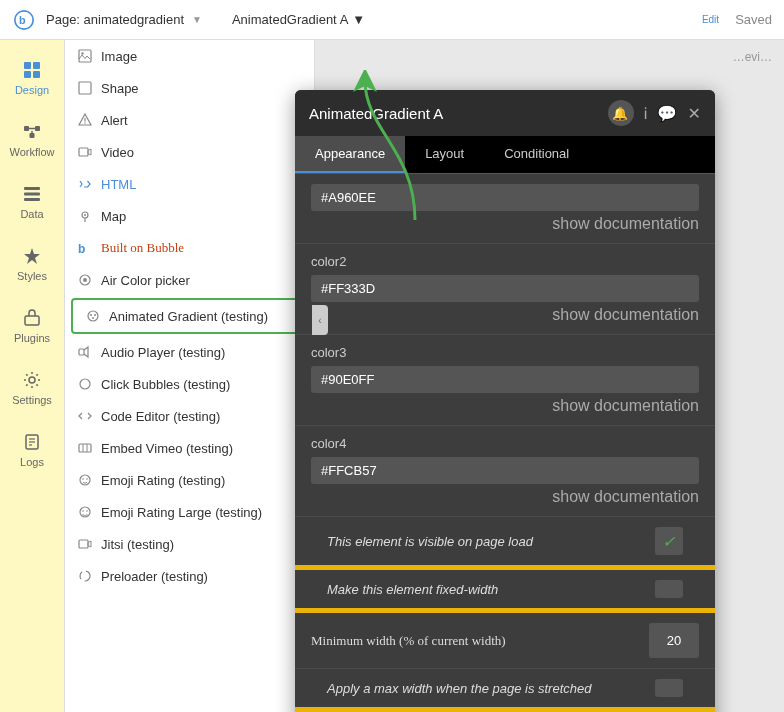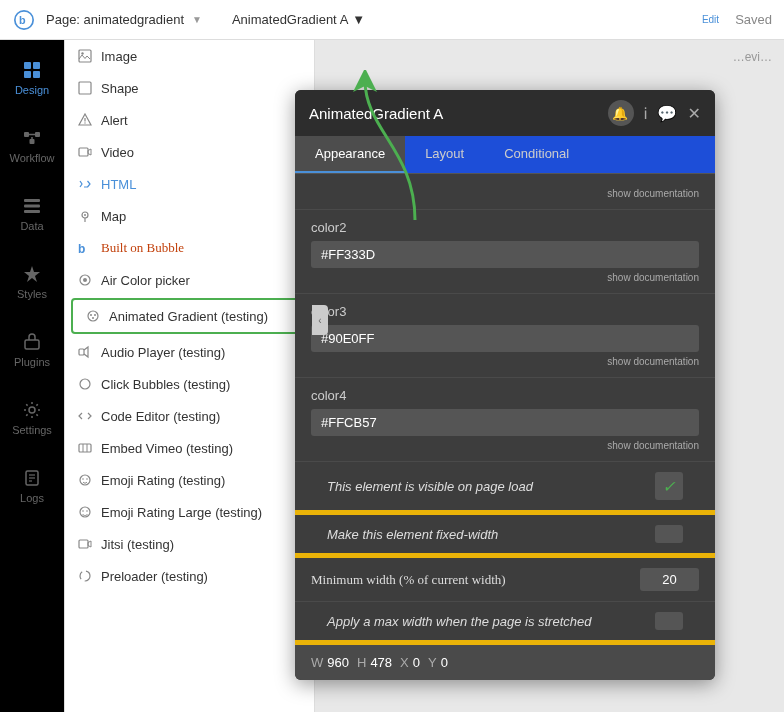--- a/index.html
+++ b/index.html
@@ -24,22 +24,22 @@
     }
     .top-bar-actions { margin-left: auto; display: flex; align-items: center; gap: 16px; }
     .edit-btn { color: #4a90d9; font-weight: 500; font-size: 10px; cursor: pointer; }
     .saved-text { color: #888; font-size: 13px; }
 
     
     .main-layout { display: flex; height: calc(712px - 40px); }
 
     
     .sidebar-icons {
-      width: 65px; background: #000000; border-right: 1px solid #ddd;
-      display: flex; flex-direction: column; align-items: center; padding-top: 10px; gap: 12px;
+      width: 65px; background: #fef9c3; border-right: 1px solid #ddd;
+      display: flex; flex-direction: column; align-items: center; padding-top: 10px; gap: 6px;
     }
     .sidebar-icon-item {
       display: flex; flex-direction: column; align-items: center;
       padding: 10px 0; width: 100%; cursor: pointer; color: #666; font-size: 11px; gap: 4px;
     }
     .sidebar-icon-item.active { color: #4a90d9; }
     .sidebar-icon-item svg { width: 20px; height: 20px; }
     .sidebar-icon-item .label { font-size: 11px; }
 
     
@@ -78,61 +78,61 @@
     .modal-header .title { flex: 1; }
     .modal-header-icons { display: flex; gap: 10px; align-items: center; }
     .modal-header-icon { color: #aaa; cursor: pointer; font-size: 16px; }
     .modal-header-icon.bell {
       background: #555; border-radius: 50%; width: 26px; height: 26px;
       display: flex; align-items: center; justify-content: center; font-size: 13px;
     }
 
     
     .modal-tabs {
-      display: flex; background: #1d4ed8; border-bottom: 1px solid #555;
+      display: flex; background: #000000; border-bottom: 1px solid #555;
     }
     .modal-tab {
       padding: 10px 20px; color: #ccc; cursor: pointer; font-size: 13px;
       border-bottom: 2px solid transparent;
     }
     .modal-tab.active {
       color: #fff; border-bottom: 2px solid #4a90d9; background: #4d4d4d;
     }
 
     
     .modal-content { padding: 0; }
     .modal-field {
       padding: 10px 16px; border-bottom: 1px solid #4a4a4a;
     }
     .modal-field-label { color: #ccc; font-size: 13px; margin-bottom: 6px; }
     .modal-field-value {
       background: #555; color: #fff; padding: 6px 10px;
       border-radius: 3px; font-size: 13px; width: 100%;
     }
     .modal-field-link {
-      color: #aaa; font-size: 10px; text-align: right; margin-top: 4px; cursor: pointer;
+      color: #aaa; font-size: 16px; text-align: right; margin-top: 4px; cursor: pointer;
     }
 
     
     .modal-toggle-row {
       display: flex; align-items: center; padding: 10px 32px;
       border-bottom: 5px solid #eab308; color: #ddd; font-size: 13px; font-style: italic;
     }
     .modal-toggle-row .row-label { flex: 1; }
     .toggle-check { width: 28px; height: 28px; background: #555; border-radius: 3px; display: flex; align-items: center; justify-content: center; color: #4caf50; font-size: 16px; }
     .toggle-box { width: 28px; height: 18px; background: #555; border-radius: 3px; }
 
     
     .modal-input-row {
       display: flex; align-items: center; padding: 10px 16px;
       border-bottom: 1px solid #4a4a4a; color: #ddd; font-size: 13px;
     }
     .modal-input-row .row-label { flex: 1; font-family: Liberation Serif, serif; }
     .modal-input-num {
-      background: #555; color: #fff; border: none; width: 59px; padding: 4px 8px;
+      background: #555; color: #fff; border: none; width: 50px; padding: 10px 8px;
       border-radius: 3px; font-size: 13px; text-align: center;
     }
 
     
     .modal-bottom {
       display: flex; align-items: center; padding: 10px 16px;
       background: #4a4a4a; border-radius: 0 0 6px 6px;
       color: #ccc; font-size: 13px; gap: 8px;
     }
     .modal-bottom-item { display: flex; align-items: center; gap: 4px; }
@@ -430,20 +430,21 @@
         <div class="modal-tab">
           <span>Layout</span>
         </div>
         <div class="modal-tab">
           <span>Conditional</span>
         </div>
       </div>
 
       <div class="modal-content">
         <div class="modal-field">
+          <div class="modal-field-value">#A960EE</div>
           <div class="modal-field-link">show documentation</div>
         </div>
         <div class="modal-field">
           <div class="modal-field-label">color2</div>
           <div class="modal-field-value">#FF333D</div>
           <div class="modal-field-link">show documentation</div>
         </div>
         <div class="modal-field">
           <div class="modal-field-label">color3</div>
           <div class="modal-field-value">#90E0FF</div>

